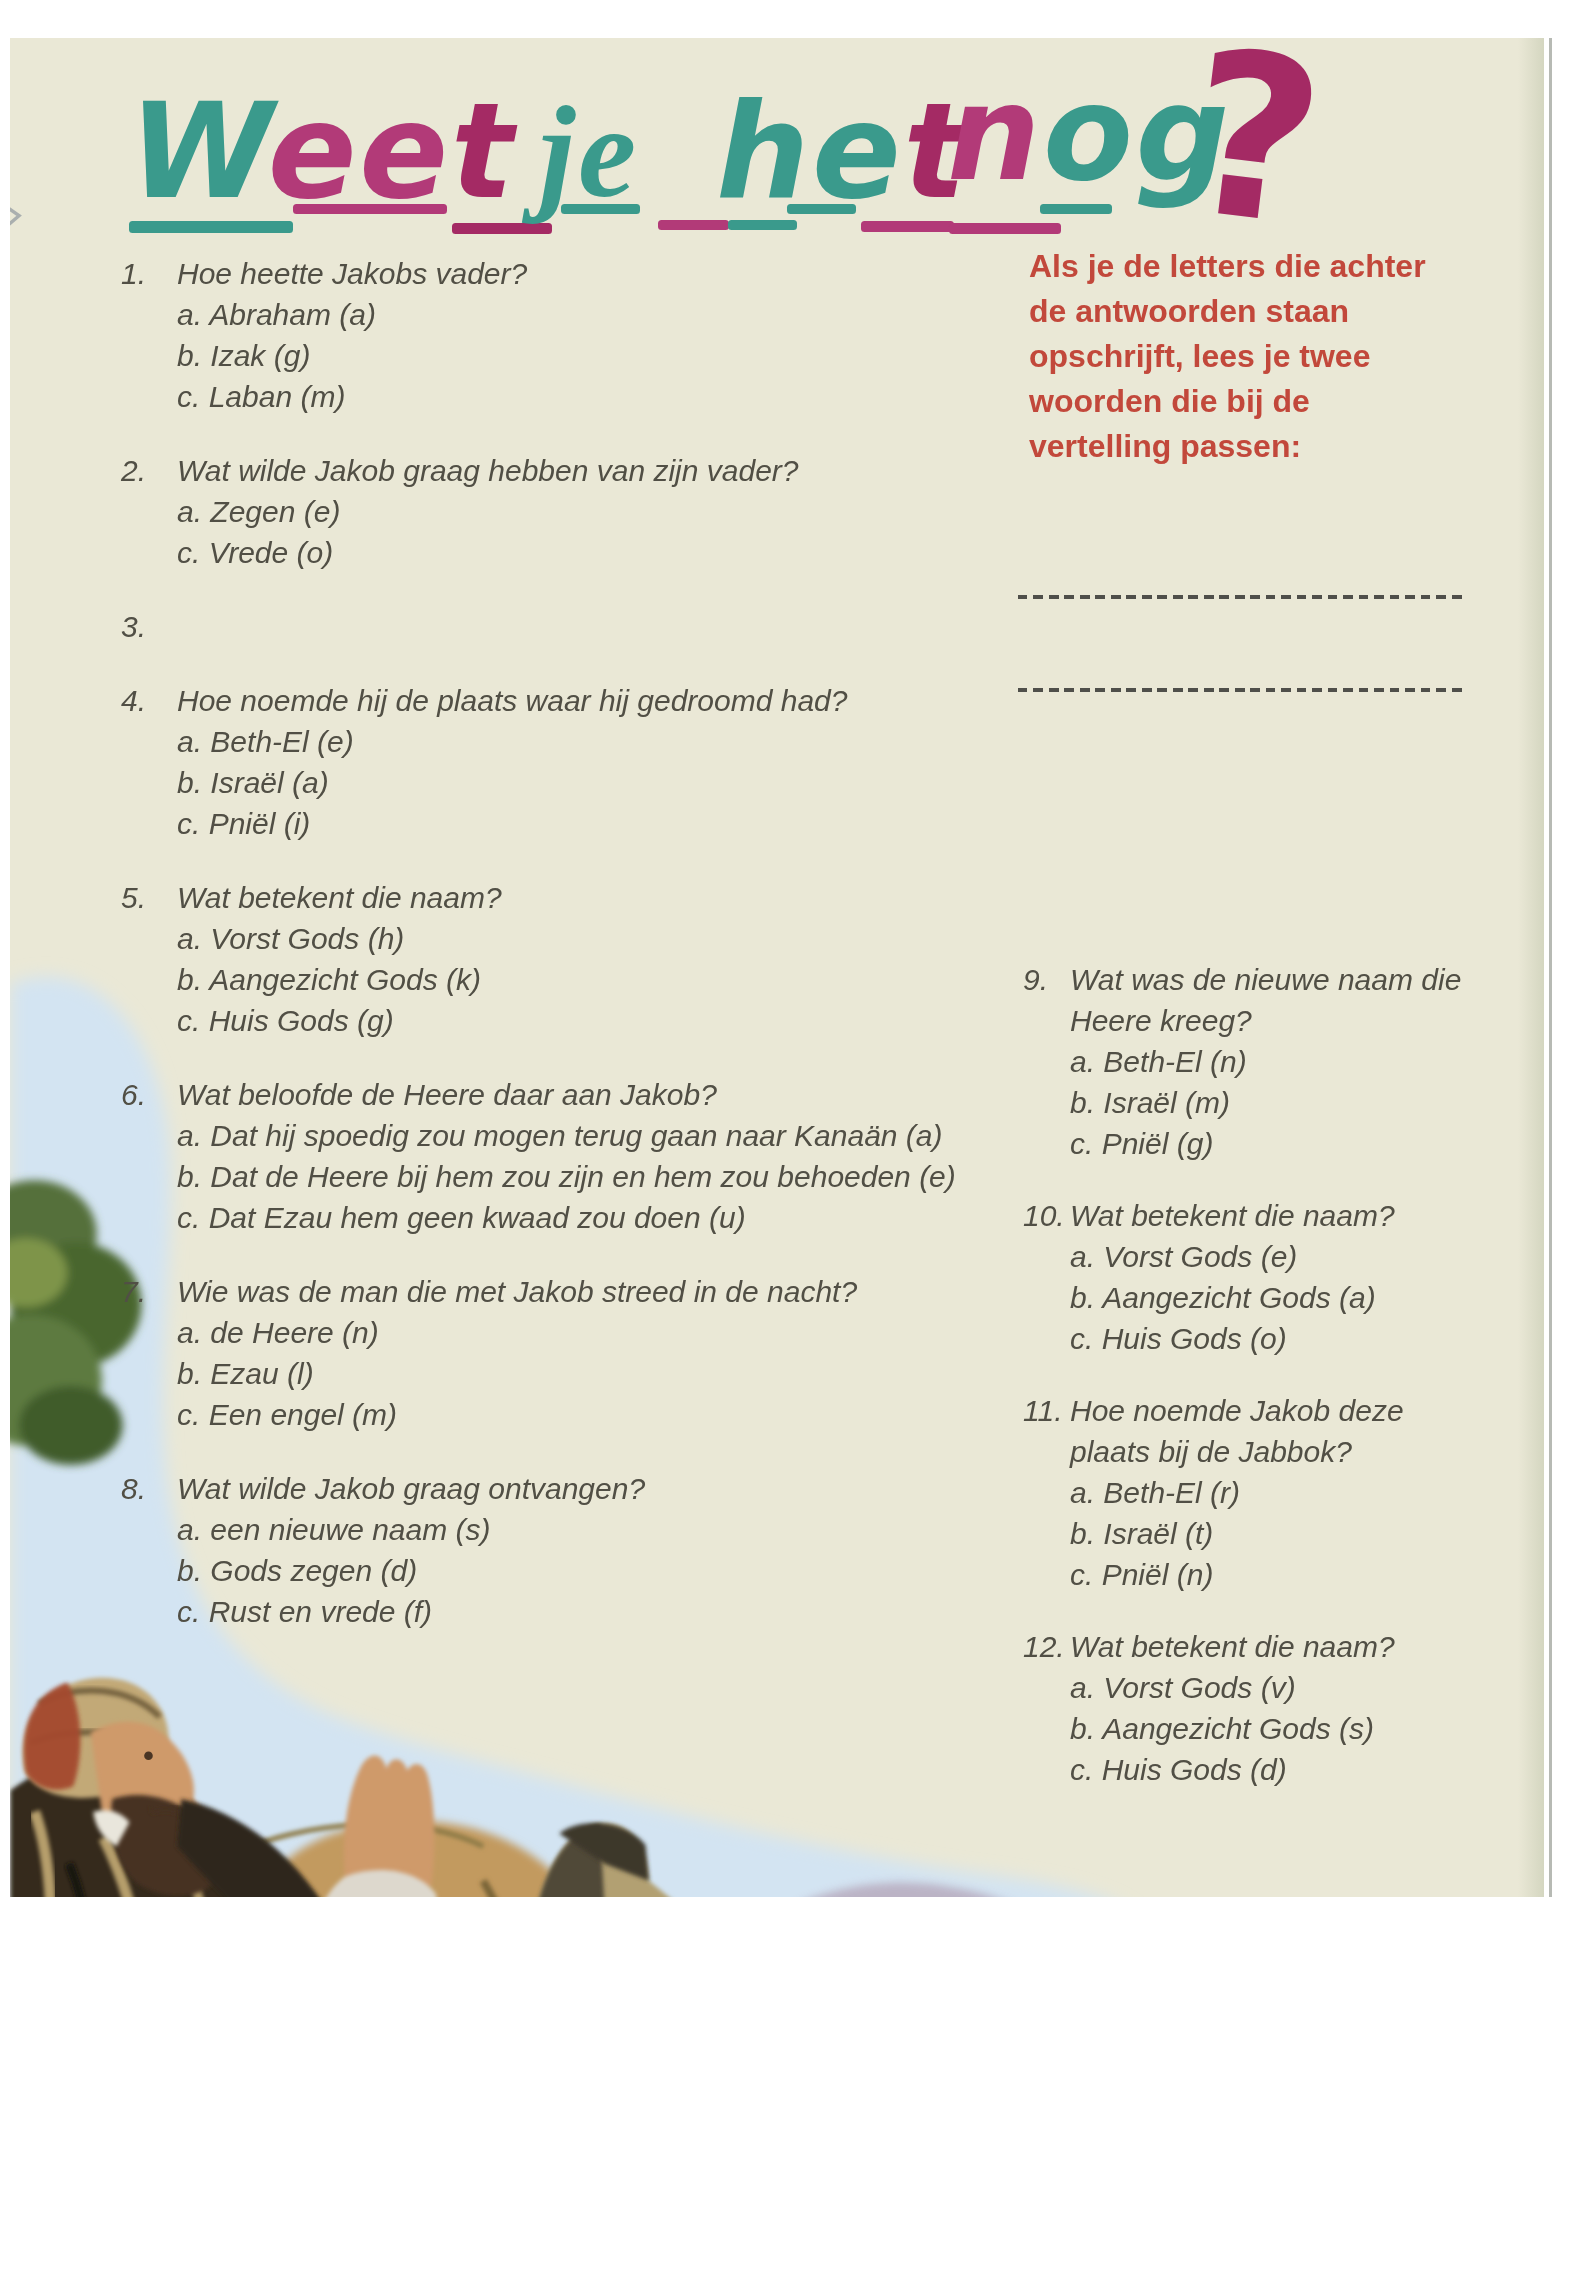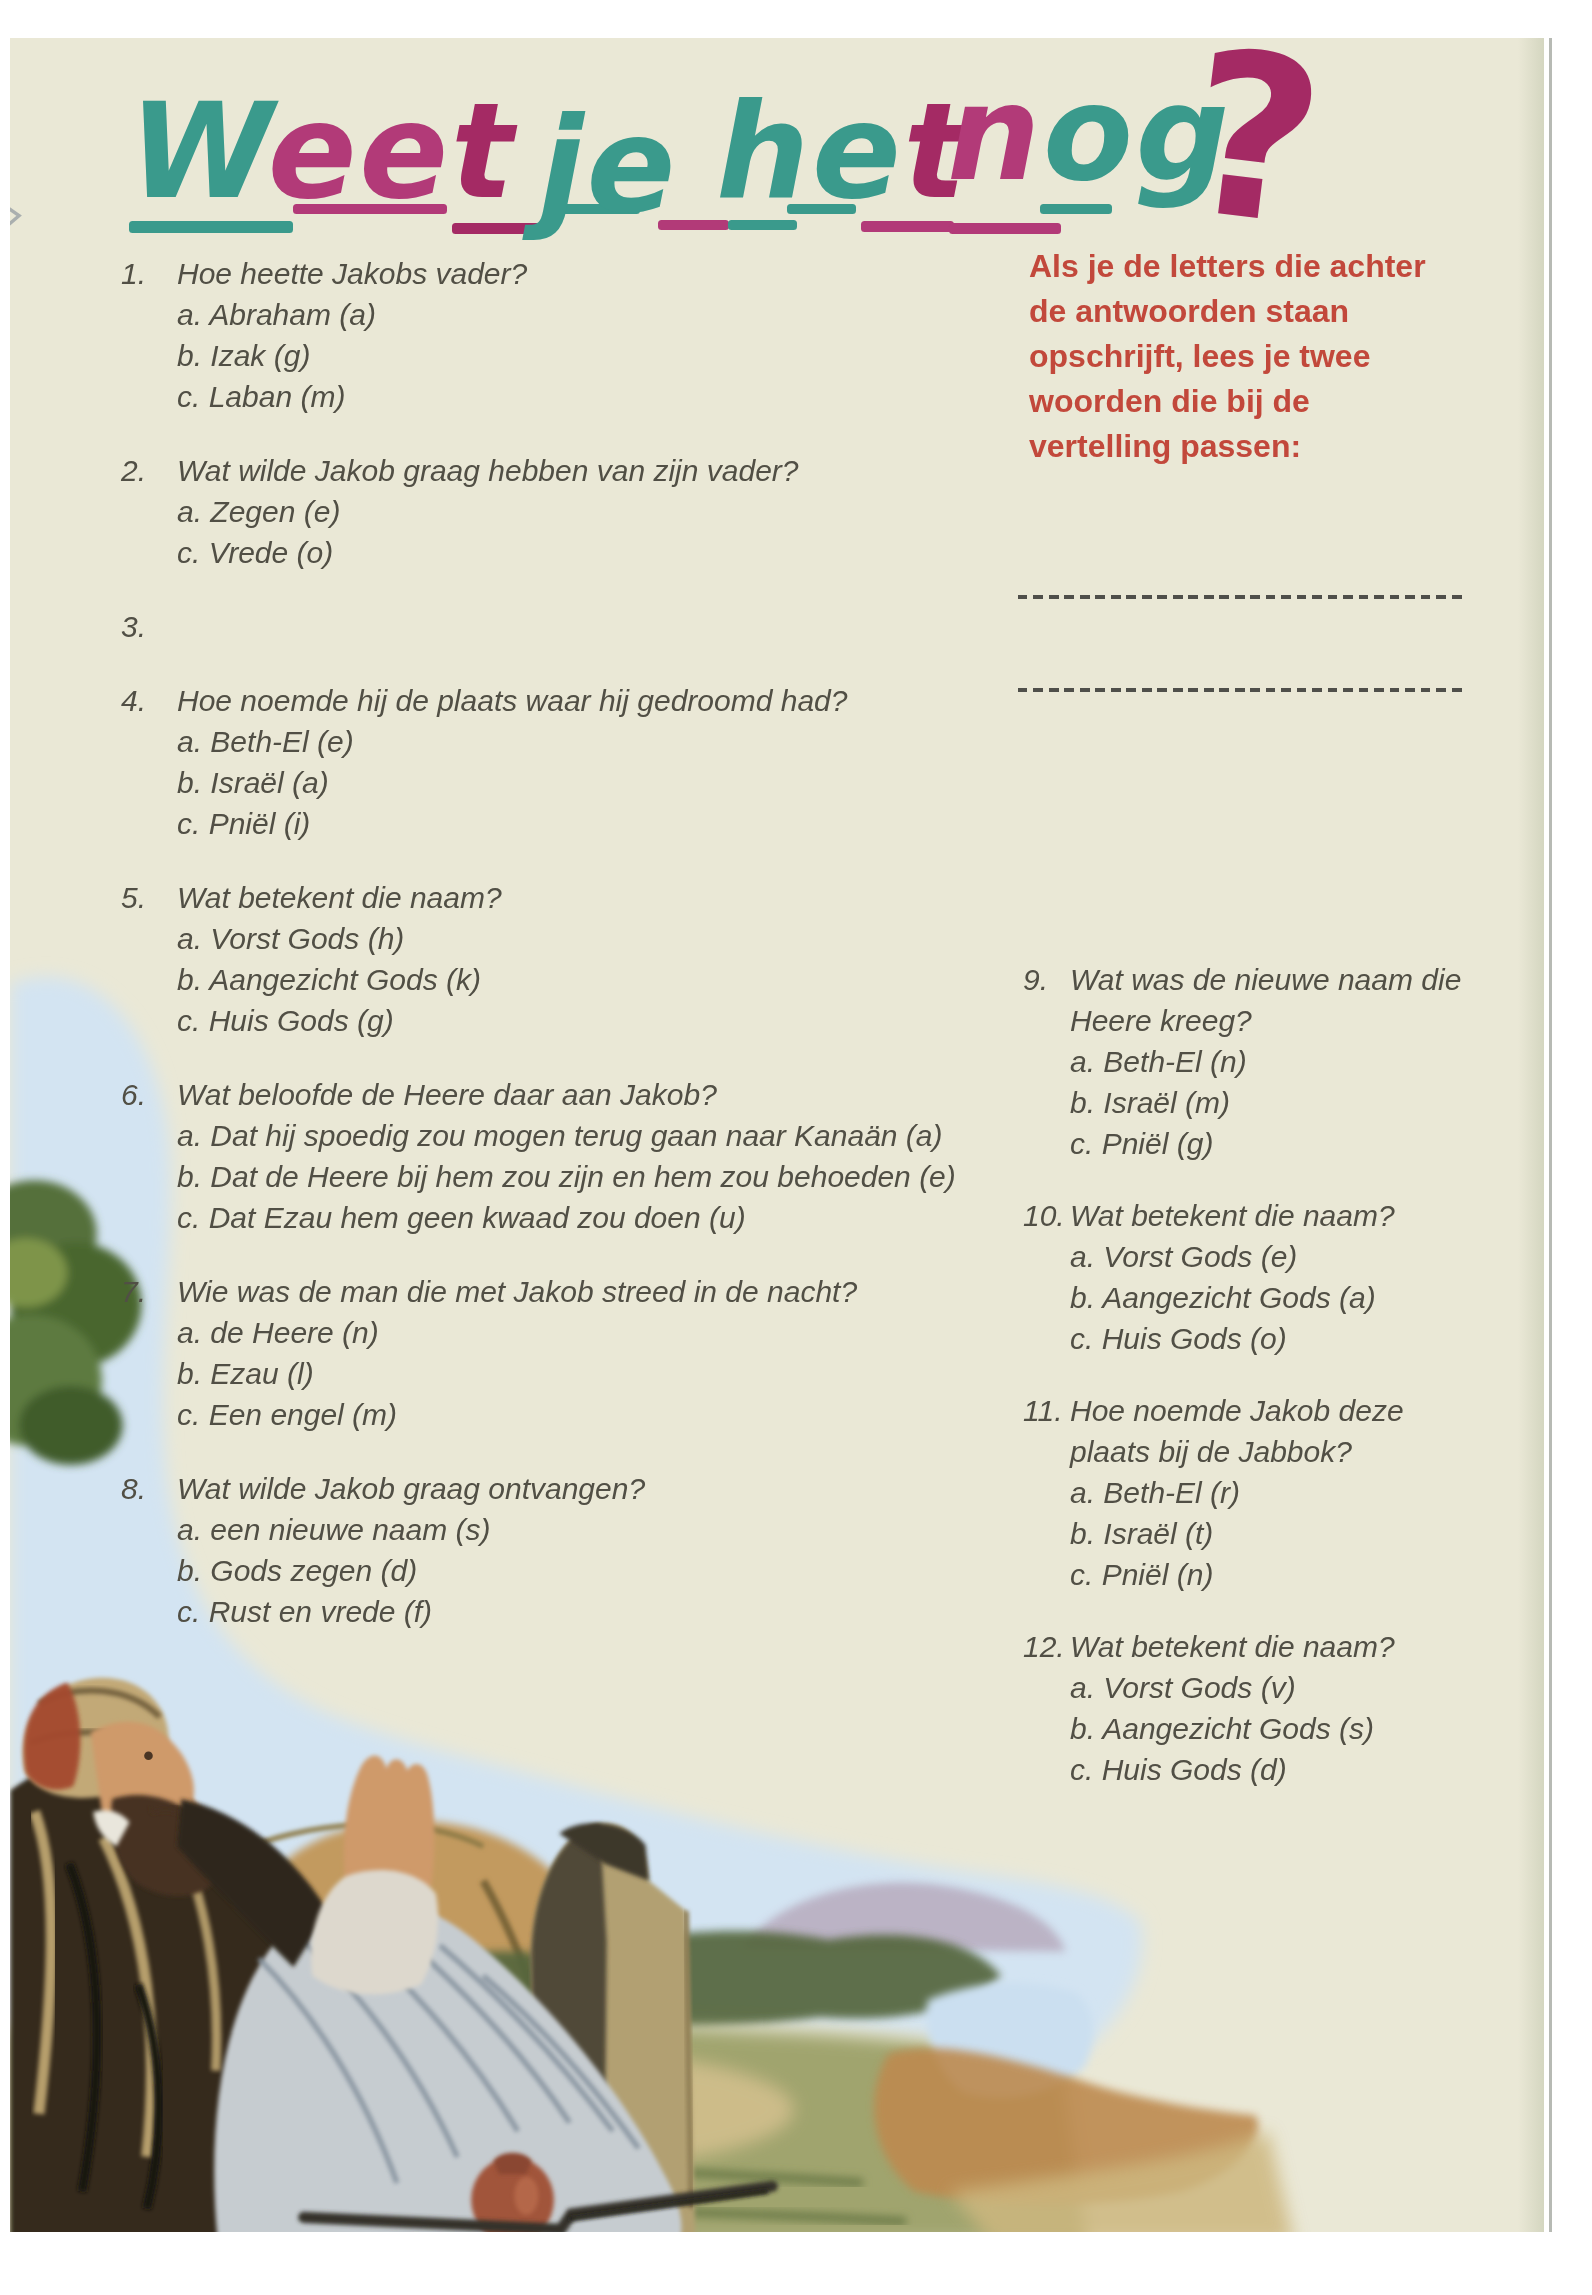--- a/index.html
+++ b/index.html
@@ -1,16 +1,16 @@
 <!DOCTYPE html>
 <html style="--teal: #3a9a8c; --magenta: #b23a78; --crimson: #a42a64; --red_text: #c2483b; --ink: #514f45; --page: #eae8d6;font-size:14px"><head>
 <meta charset="utf-8">
 <style>
   html,body{margin:0;padding:0;background:#ffffff;}
-  .page{position:relative;width:1592px;height:2232px;background:#ffffff;overflow:hidden;
+  .page{position:relative;width:1592px;height:1897px;background:#ffffff;overflow:hidden;
         font-family:"Liberation Sans",sans-serif;}
   .card{position:absolute;left:10.4px;top:38px;width:1534px;height:2206px;background:var(--page,#eae8d6);z-index:0;}
   .card-shade{position:absolute;right:0;top:0;width:26px;height:100%;
         background:linear-gradient(to right, rgba(0,0,0,0), #d4d6c0);}
   .illu{position:absolute;left:0;top:0;z-index:1;pointer-events:none;}
   .margin-cover{position:absolute;background:#ffffff;z-index:3;}
   .edge-line{position:absolute;left:1549px;top:38px;width:2.6px;height:2206px;background:#b7bab4;z-index:4;}
   .bottom-strip{position:absolute;left:0;top:2247px;width:777px;height:7.8px;background:#dcdcd6;z-index:4;}
 
   .txt{position:absolute;z-index:5;}
@@ -186,21 +186,21 @@
     <div class="useg c-magenta" style="left:658px;top:220px;width:71px;height:10.4px;"></div>
     <div class="useg c-teal" style="left:728px;top:220px;width:69px;height:10.4px;"></div>
     <div class="useg c-teal" style="left:787px;top:204px;width:69px;height:9.5px;"></div>
     <div class="useg c-magenta" style="left:861px;top:221px;width:93px;height:11.2px;"></div>
     <div class="useg c-teal" style="left:1040px;top:204px;width:72px;height:9.5px;"></div>
     <div class="useg c-magenta" style="left:949px;top:223px;width:112px;height:11.2px;"></div>
   </div>
 
   <div class="txt">
     <span class="tword" style="left:129px;top:86px;"><span style="color: var(--teal);">W</span><span style="color: var(--magenta);">e</span><span style="color: var(--magenta);">e</span><span style="color: var(--crimson);">t</span></span>
-    <span class="tword" style="left:539px;top:100px;"><span style="color: var(--teal);">j</span><span style="color: var(--teal);">e</span></span>
+    <span class="tword" style="left:539px;top:86px;font-family:Liberation Serif, serif;"><span style="color: var(--teal);">j</span><span style="color: var(--teal);">e</span></span>
     <span class="tword" style="left:716px;top:86px;"><span style="color: var(--teal);">h</span><span style="color: var(--teal);">e</span><span style="color: var(--crimson);">t</span></span>
     <span class="tword" style="left:947px;top:68px;"><span style="color: var(--magenta);">n</span><span style="color: var(--teal);">o</span><span style="color: var(--teal);">g</span></span>
     <span class="qmark">?</span>
   </div>
 
   <div class="instr">
     <div>Als je de letters die achter</div>
     <div>de antwoorden staan</div>
     <div>opschrijft, lees je twee</div>
     <div>woorden die bij de</div>

